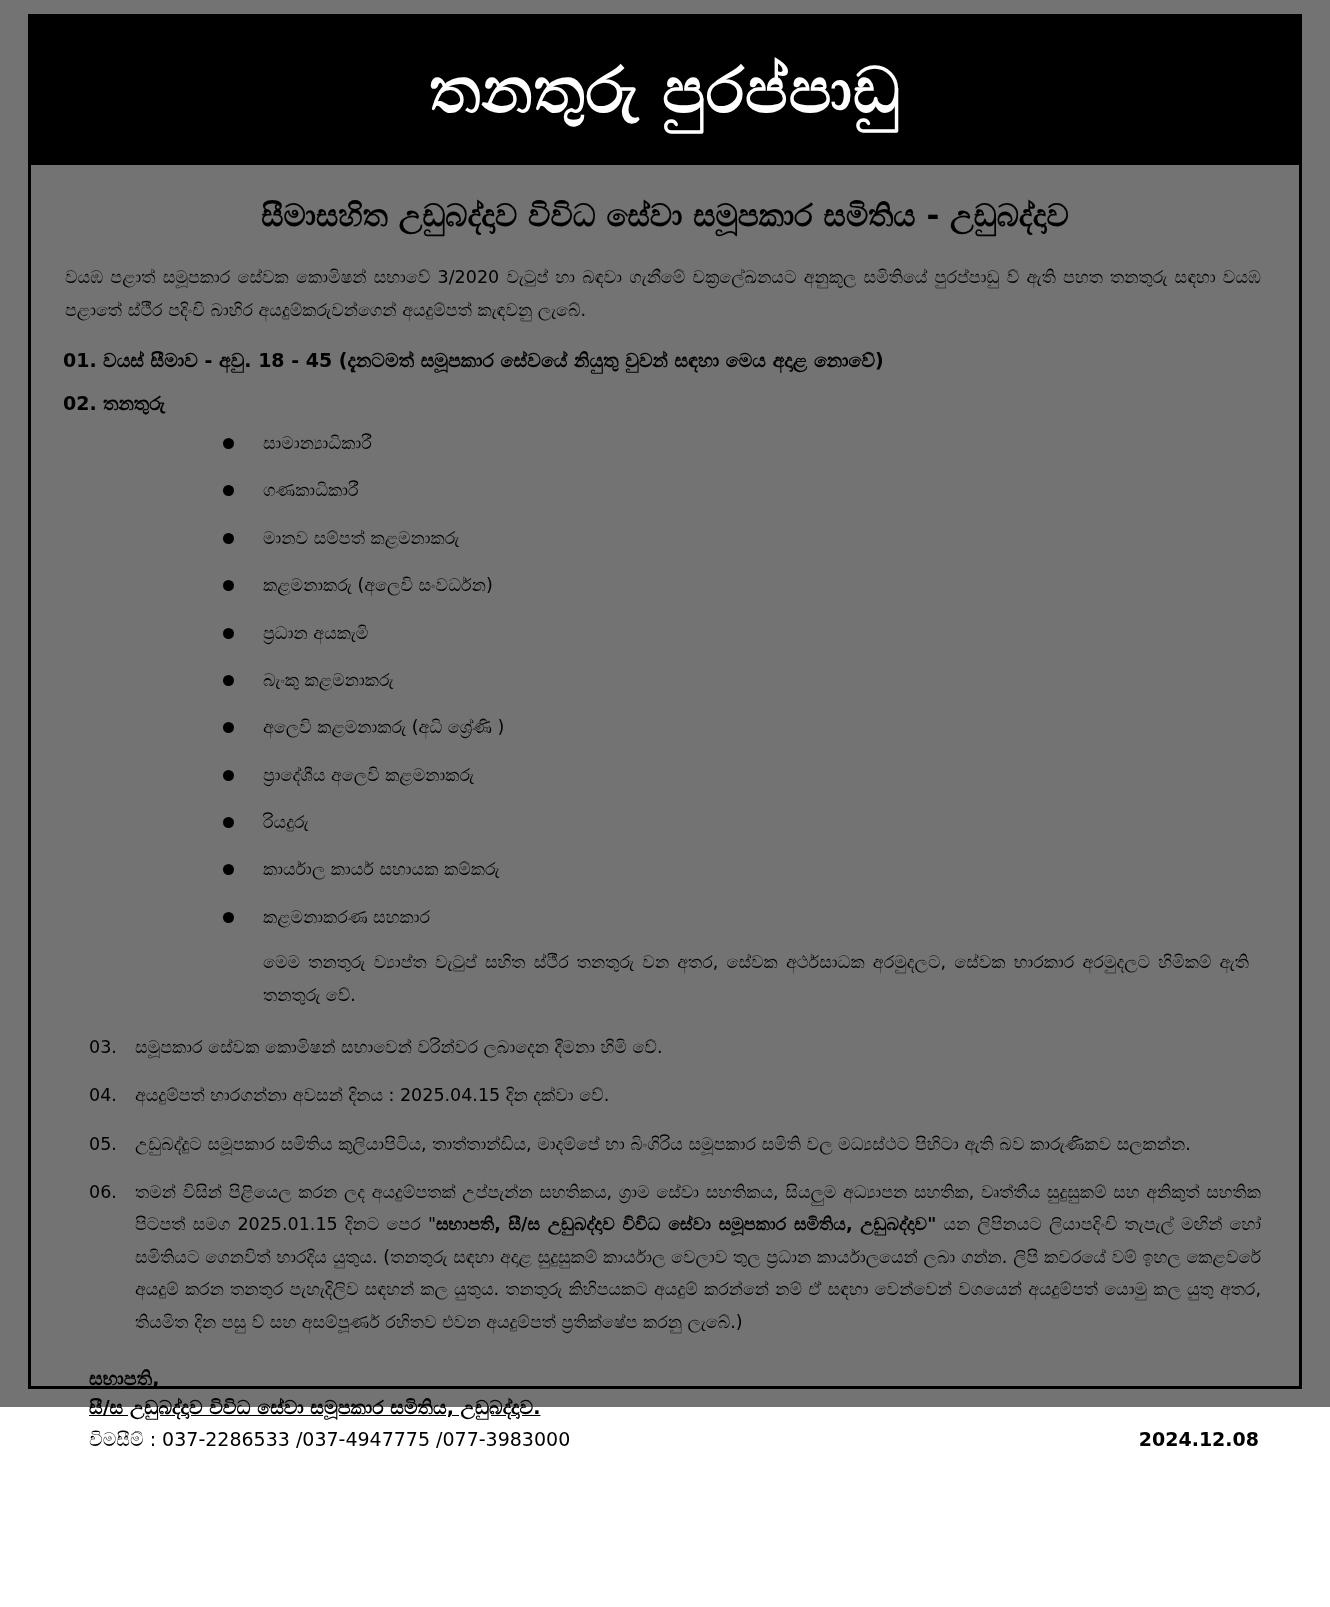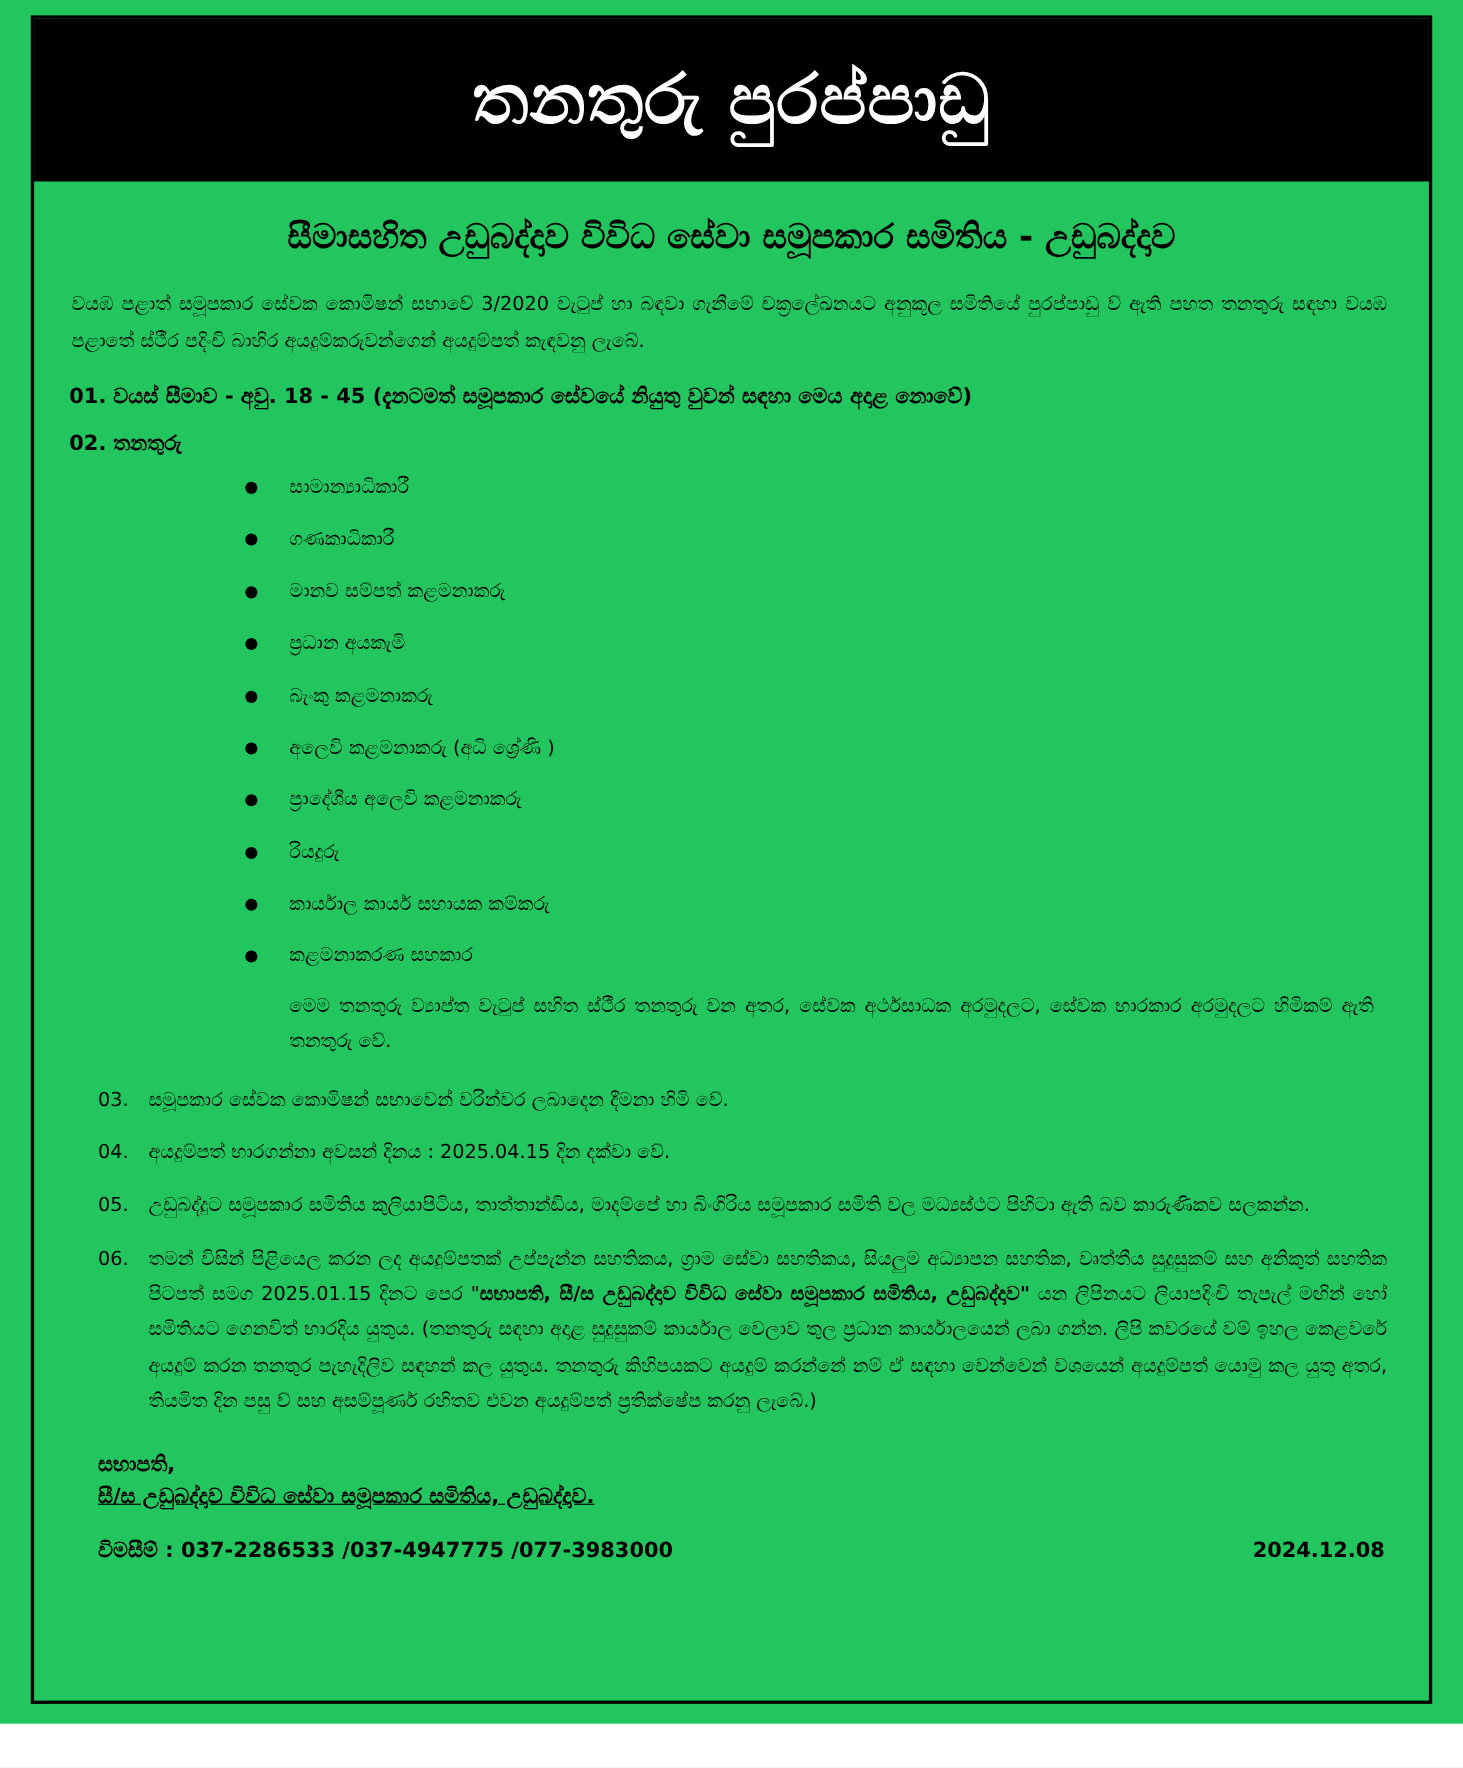--- a/index.html
+++ b/index.html
@@ -9,22 +9,22 @@
   }
   body {
     width: 1330px;
     height: 1607px;
     font-family: "DejaVu Sans", "Liberation Sans", sans-serif;
     color: #000000;
   }
   .page {
     position: relative;
     width: 1330px;
-    height: 1567px;
-    background: #22c55e;
+    height: 1407px;
+    background: #737373;
     box-sizing: border-box;
     padding: 0;
   }
   .outer-border {
     position: absolute;
     left: 28px;
     top: 14px;
     right: 28px;
     bottom: 18px;
     border: 3px solid #000000;
@@ -137,22 +137,22 @@
     padding-left: 26px;
   }
   .footer .f1 {
     font-weight: bold;
   }
   .footer .f2 {
     font-weight: bold;
     text-decoration: underline;
   }
   .footer .f3 {
-    font-weight: bold;
-    margin-top: 20px;
+    font-weight: normal;
+    margin-top: 2px;
   }
   .footer .date {
     position: absolute;
     right: 8px;
     bottom: 0;
     font-weight: bold;
     font-size: 19px;
   }
 </style>
 </head>
@@ -176,20 +176,21 @@
     </div>
 
     <div class="item-line">
       <span class="num">02.</span><span>තනතුරු</span>
     </div>
 
     <ul class="positions">
       <li><span class="bullet"></span><span>සාමාන්‍යාධිකාරී</span></li>
       <li><span class="bullet"></span><span>ගණකාධිකාරී</span></li>
       <li><span class="bullet"></span><span>මානව සම්පත් කළමනාකරු</span></li>
+      <li><span class="bullet"></span><span>කළමනාකරු (අලෙවි සංවර්ධන)</span></li>
       <li><span class="bullet"></span><span>ප්‍රධාන අයකැමි</span></li>
       <li><span class="bullet"></span><span>බැංකු කළමනාකරු</span></li>
       <li><span class="bullet"></span><span>අලෙවි කළමනාකරු (අධි ශ්‍රේණි )</span></li>
       <li><span class="bullet"></span><span>ප්‍රාදේශීය අලෙවි කළමනාකරු</span></li>
       <li><span class="bullet"></span><span>රියදුරු</span></li>
       <li><span class="bullet"></span><span>කාර්යාල කාර්ය සහායක කම්කරු</span></li>
       <li><span class="bullet"></span><span>කළමනාකරණ සහකාර</span></li>
     </ul>
 
     <div class="note-block">මෙම තනතුරු ව්‍යාප්ත වැටුප් සහිත ස්ථීර තනතුරු වන අතර, සේවක අර්ථසාධක අරමුදලට, සේවක භාරකාර අරමුදලට හිමිකම් ඇති තනතුරු වේ.</div>

